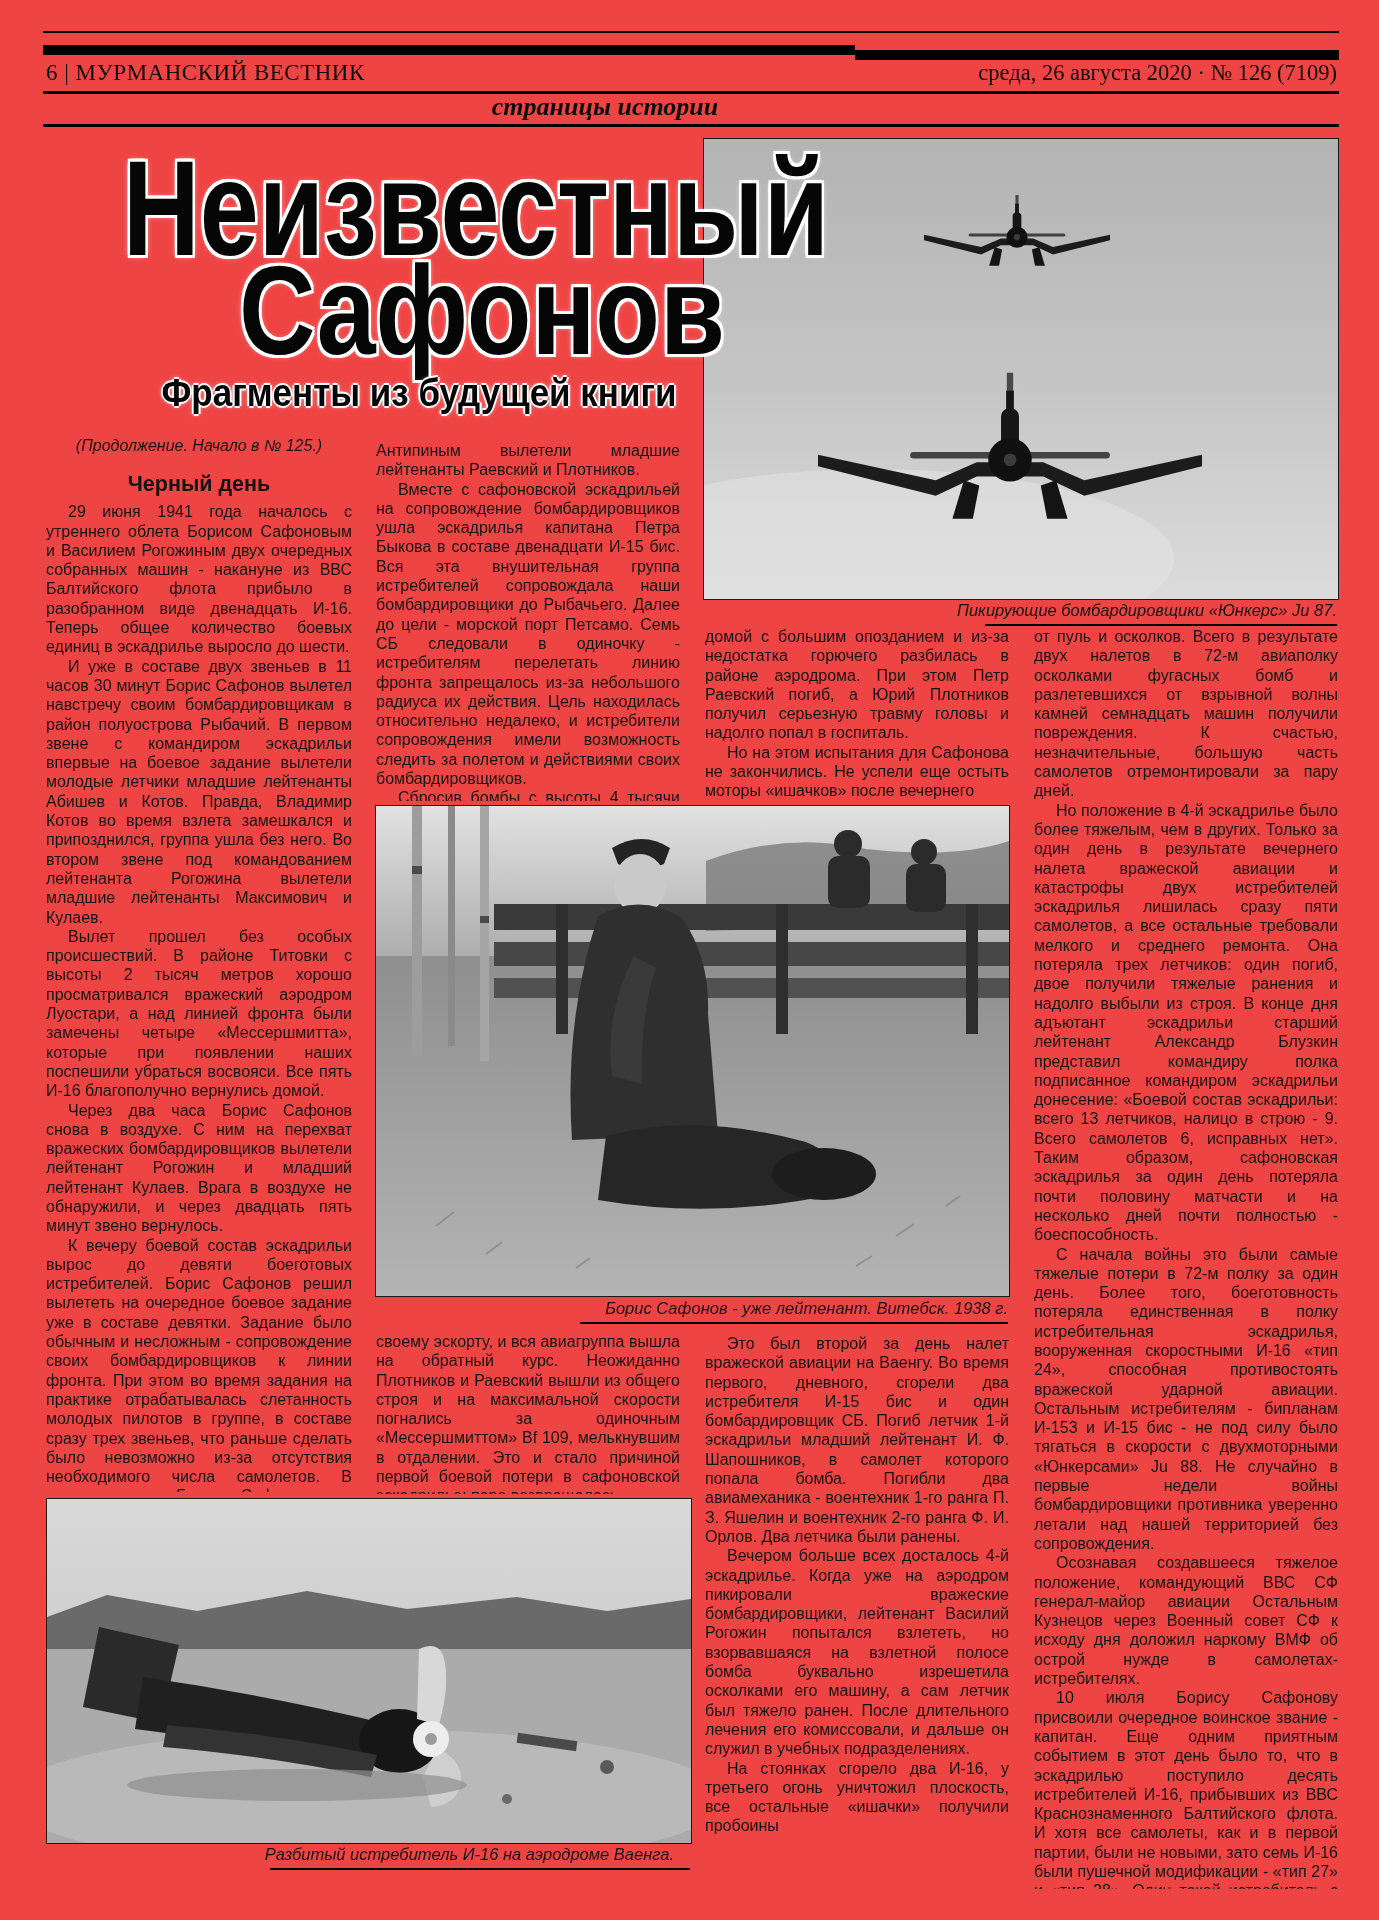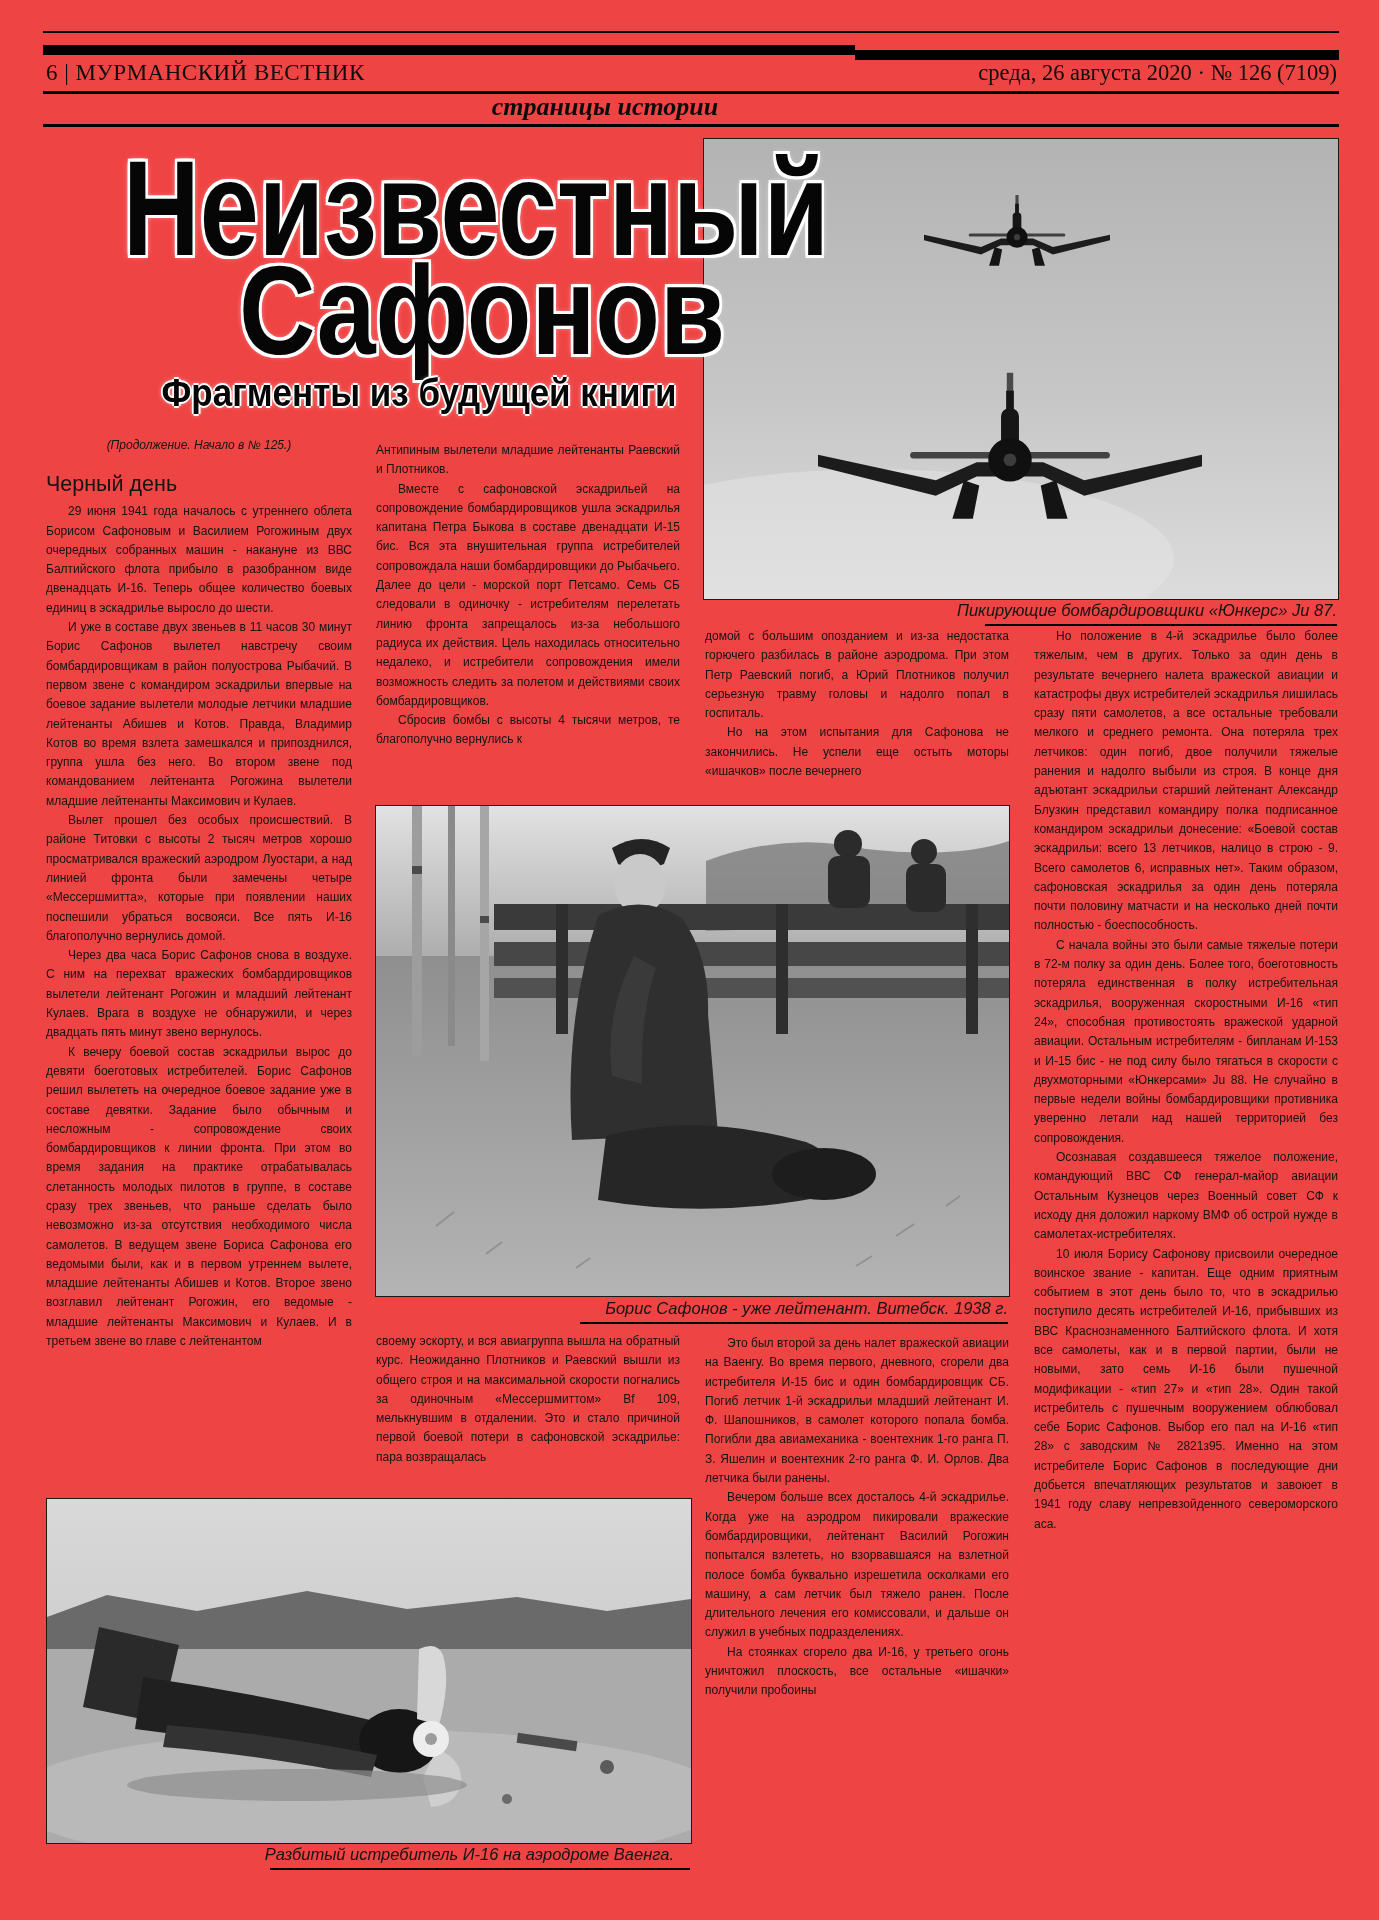--- a/index.html
+++ b/index.html
@@ -19,25 +19,25 @@
       text-shadow:3px 0 0 #fff,-3px 0 0 #fff,0 3px 0 #fff,0 -3px 0 #fff,
                   3px 3px 0 #fff,-3px -3px 0 #fff,3px -3px 0 #fff,-3px 3px 0 #fff,
                   0 0 7px #fff;}
   .hl1{left:476px;top:140px;font-size:136px;transform:translateX(-50%) scaleX(0.78);}
   .hl2{left:482px;top:248px;font-size:126px;transform:translateX(-50%) scaleX(0.84);}
   .hl-sub{position:absolute;left:419px;top:372px;transform:translateX(-50%) scaleX(0.92);
           font-weight:bold;font-size:38px;white-space:nowrap;color:#060606;
           text-shadow:2px 0 0 #fff,-2px 0 0 #fff,0 2px 0 #fff,0 -2px 0 #fff,0 0 5px #fff;}
   
   .col{position:absolute;overflow:hidden;}
-  .col p{margin:0;text-align:justify;font-size:12px;line-height:19.3px;color:#141414;}
+  .col p{margin:0;text-align:justify;font-size:16px;line-height:19.3px;color:#141414;}
   .col p.p{text-indent:22px;}
   .col p.p-cont{text-indent:0;}
   .col p.p-center-italic{text-align:center;font-style:italic;text-indent:0;margin:2px 0 17px;}
-  .col p.p-heading{text-align:left;font-weight:normal;font-size:21.5px;text-indent:0;
+  .col p.p-heading{text-align:center;font-weight:bold;font-size:21.5px;text-indent:0;
                    margin:0 0 6px;line-height:24px;}
   
   .photo{position:absolute;border:1px solid #1a1a1a;background:#cfcfcf;overflow:hidden;}
   .photo svg{display:block;}
   .caption{position:absolute;font-style:italic;font-size:16.5px;color:#141414;
            white-space:nowrap;text-align:left;}
 </style>
 </head>
 <body>
 
@@ -193,19 +193,20 @@
       <p class="p">Но на этом испытания для Сафонова не закончились. Не успели еще остыть моторы «ишачков» после вечернего</p>
     </div>
 
   <div class="col" style="left:705px;top:1334px;width:304px;height:545px;">
       <p class="p">Это был второй за день налет вражеской авиации на Ваенгу. Во время первого, дневного, сгорели два истребителя И-15 бис и один бомбардировщик СБ. Погиб летчик 1-й эскадрильи младший лейтенант И. Ф. Шапошников, в самолет которого попала бомба. Погибли два авиамеханика - воентехник 1-го ранга П. З. Яшелин и воентехник 2-го ранга Ф. И. Орлов. Два летчика были ранены.</p>
       <p class="p">Вечером больше всех досталось 4-й эскадрилье. Когда уже на аэродром пикировали вражеские бомбардировщики, лейтенант Василий Рогожин попытался взлететь, но взорвавшаяся на взлетной полосе бомба буквально изрешетила осколками его машину, а сам летчик был тяжело ранен. После длительного лечения его комиссовали, и дальше он служил в учебных подразделениях.</p>
       <p class="p">На стоянках сгорело два И-16, у третьего огонь уничтожил плоскость, все остальные «ишачки» получили пробоины</p>
     </div>
 
   <div class="col" style="left:1034px;top:627px;width:304px;height:1262px;">
+      <p class="p-cont">от пуль и осколков. Всего в результате двух налетов в 72-м авиаполку осколками фугасных бомб и разлетевшихся от взрывной волны камней семнадцать машин получили повреждения. К счастью, незначительные, большую часть самолетов отремонтировали за пару дней.</p>
       <p class="p">Но положение в 4-й эскадрилье было более тяжелым, чем в других. Только за один день в результате вечернего налета вражеской авиации и катастрофы двух истребителей эскадрилья лишилась сразу пяти самолетов, а все остальные требовали мелкого и среднего ремонта. Она потеряла трех летчиков: один погиб, двое получили тяжелые ранения и надолго выбыли из строя. В конце дня адъютант эскадрильи старший лейтенант Александр Блузкин представил командиру полка подписанное командиром эскадрильи донесение: «Боевой состав эскадрильи: всего 13 летчиков, налицо в строю - 9. Всего самолетов 6, исправных нет». Таким образом, сафоновская эскадрилья за один день потеряла почти половину матчасти и на несколько дней почти полностью - боеспособность.</p>
       <p class="p">С начала войны это были самые тяжелые потери в 72-м полку за один день. Более того, боеготовность потеряла единственная в полку истребительная эскадрилья, вооруженная скоростными И-16 «тип 24», способная противостоять вражеской ударной авиации. Остальным истребителям - бипланам И-153 и И-15 бис - не под силу было тягаться в скорости с двухмоторными «Юнкерсами» Ju 88. Не случайно в первые недели войны бомбардировщики противника уверенно летали над нашей территорией без сопровождения.</p>
       <p class="p">Осознавая создавшееся тяжелое положение, командующий ВВС СФ генерал-майор авиации Остальным Кузнецов через Военный совет СФ к исходу дня доложил наркому ВМФ об острой нужде в самолетах-истребителях.</p>
       <p class="p">10 июля Борису Сафонову присвоили очередное воинское звание - капитан. Еще одним приятным событием в этот день было то, что в эскадрилью поступило десять истребителей И-16, прибывших из ВВС Краснознаменного Балтийского флота. И хотя все самолеты, как и в первой партии, были не новыми, зато семь И-16 были пушечной модификации - «тип 27» и «тип 28». Один такой истребитель с пушечным вооружением облюбовал себе Борис Сафонов. Выбор его пал на И-16 «тип 28» с заводским № 2821з95. Именно на этом истребителе Борис Сафонов в последующие дни добьется впечатляющих результатов и завоюет в 1941 году славу непревзойденного североморского аса.</p>
     </div>
 
 </div>
 
 </body></html>

